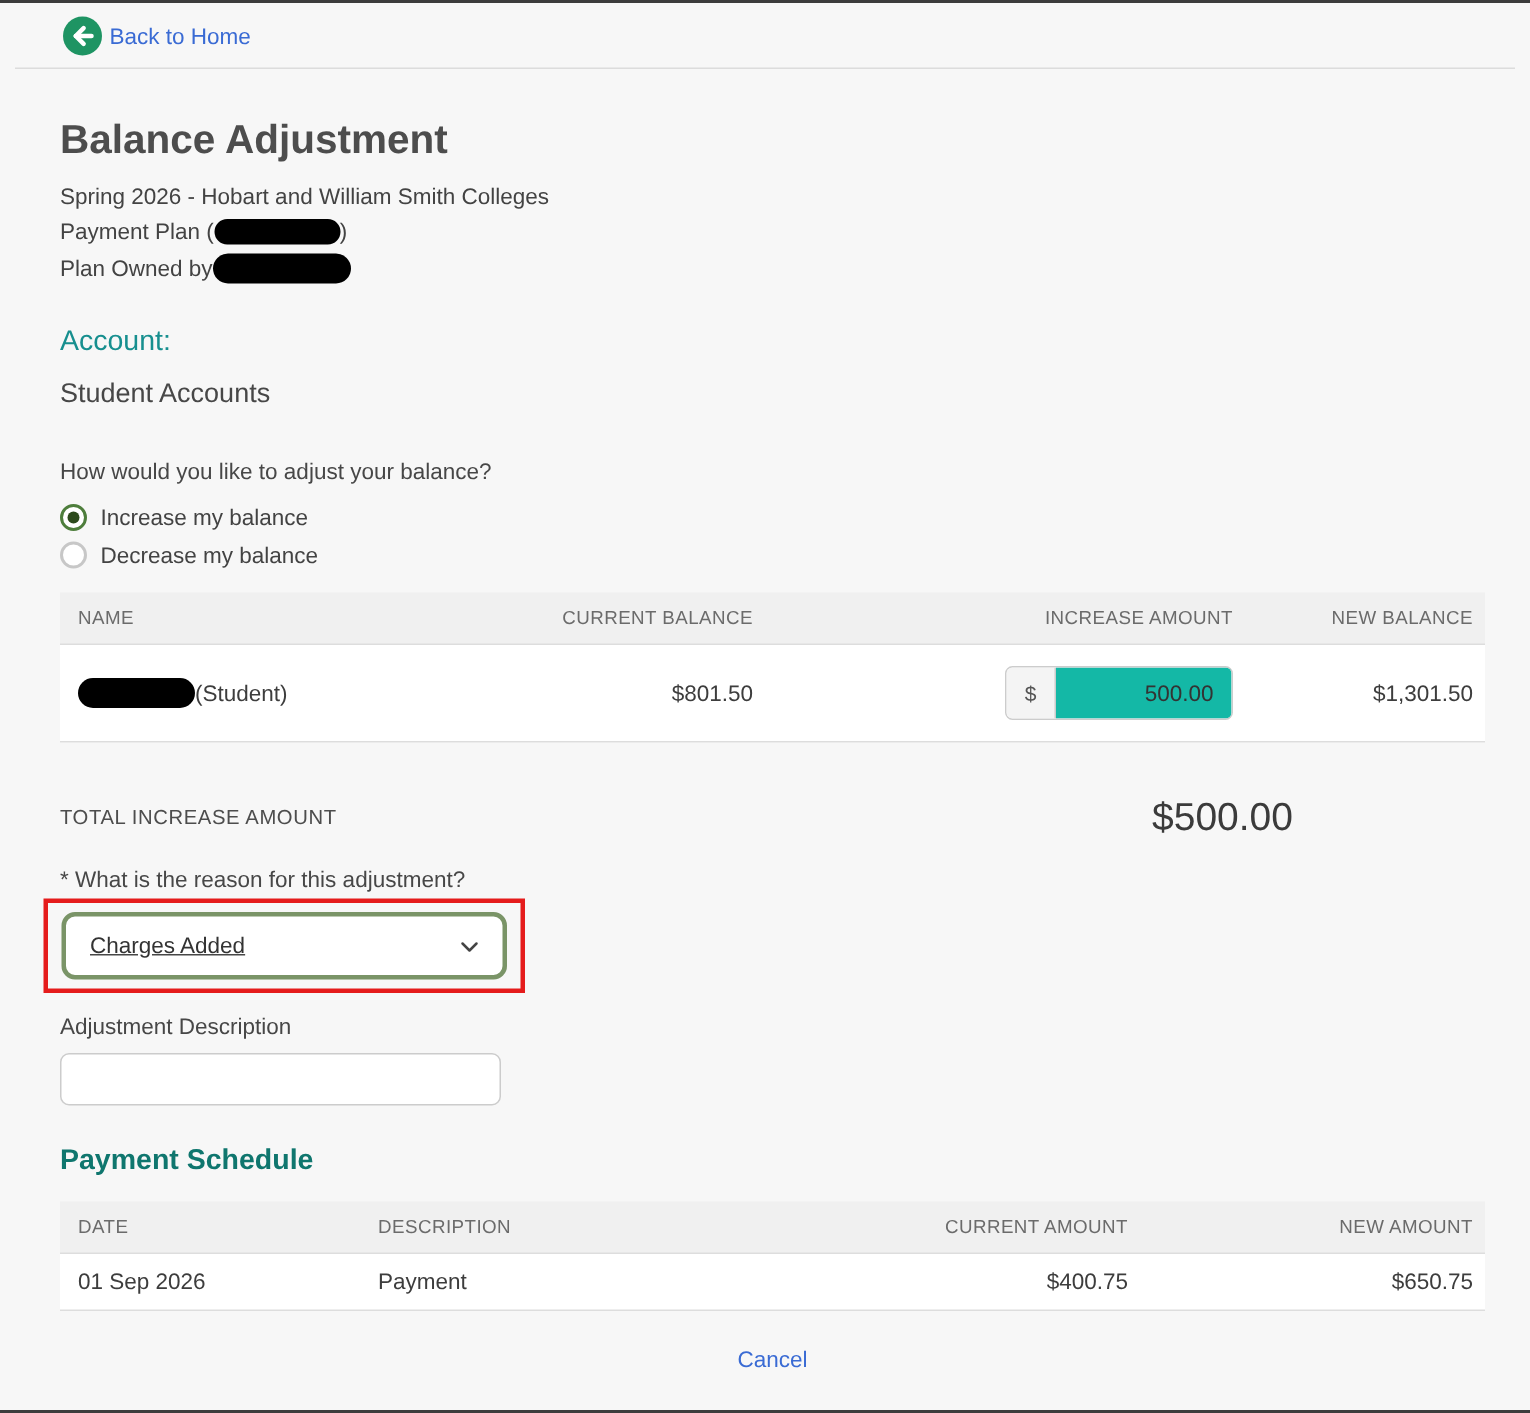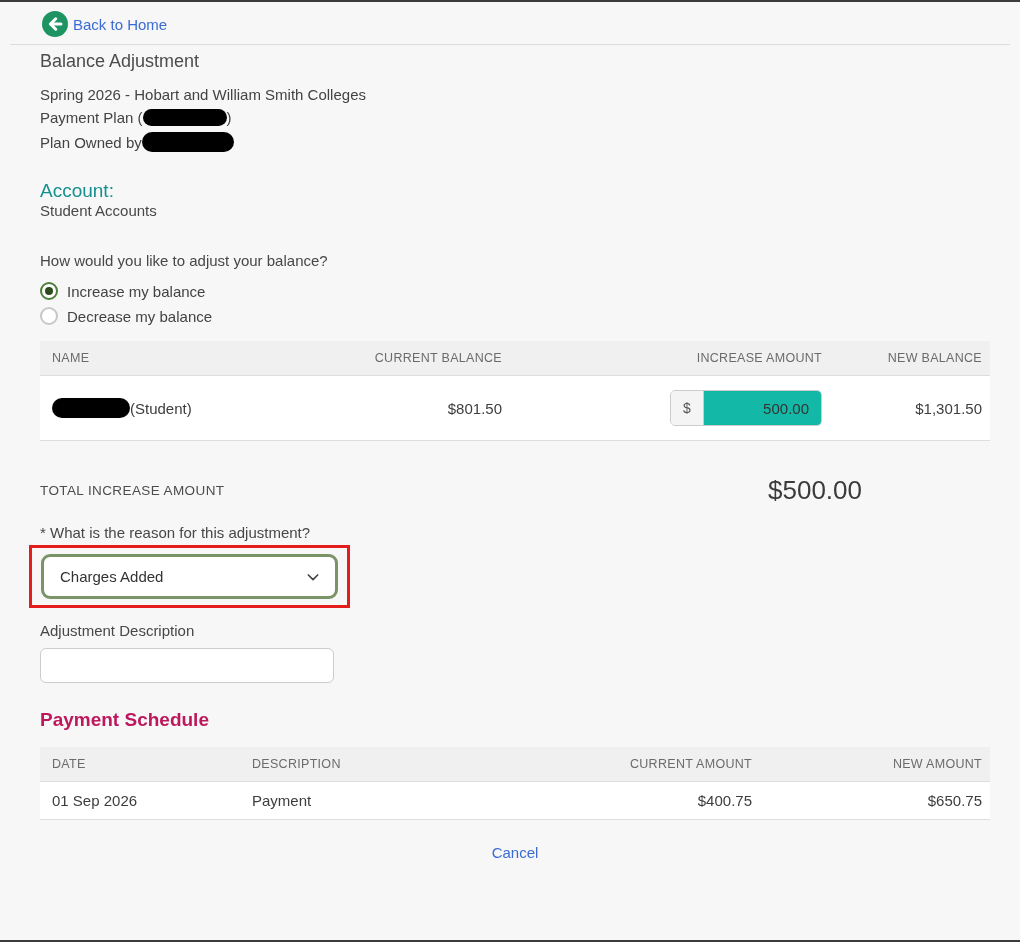--- a/index.html
+++ b/index.html
@@ -16,30 +16,30 @@
   }
   
   .header { padding: 9px 0 0 42px; }
   .back-link { display: inline-flex; align-items: center; gap: 5px; text-decoration: none; cursor: pointer; }
   .back-icon { width: 26px; height: 26px; border-radius: 50%; background: #1e9463; display: inline-flex; align-items: center; justify-content: center; }
   .back-label { color: #3a6bd4; font-size: 15px; }
   .header-divider { margin: 7px 10px 0 10px; border-bottom: 1px solid #dcdcdc; }
 
   
   .main { padding: 0 30px 0 40px; }
-  .page-title { font-size: 18px; font-weight: 400; color: #4d4d4d; margin-top: 6px; }
+  .page-title { font-size: 27px; font-weight: 700; color: #4d4d4d; margin-top: 32px; }
   .subtitle { font-size: 15px; margin-top: 14px; color: #434343; }
   .plan-line { font-size: 15px; margin-top: 6px; color: #434343; display: flex; align-items: center; }
   .redact-pill { display: inline-block; background: #000; border-radius: 10px; vertical-align: middle; }
   .pill-plan { width: 84px; height: 17px; }
   .pill-owner { width: 92px; height: 20px; }
   .pill-name { width: 78px; height: 20px; }
 
   .account-heading { color: #178f8f; font-size: 19px; font-weight: 400; margin-top: 28px; }
-  .account-value { font-size: 15px; }
+  .account-value { font-size: 18px; margin-top: 13px; }
 
   .question { font-size: 15px; margin-top: 33px; }
   .radio-group { margin-top: 13px; }
   .radio-option { display: flex; align-items: center; gap: 9px; margin-bottom: 7px; cursor: pointer; }
   .radio-circle { width: 18px; height: 18px; border-radius: 50%; background: #fff; border: 2px solid #c7c7c7; position: relative; flex: 0 0 auto; }
   .radio-circle.selected { border-color: #4e7e3c; }
   .radio-circle.selected::after { content:""; position: absolute; left: 3px; top: 3px; width: 8px; height: 8px; border-radius: 50%; background: #2c4a1c; }
   .radio-label { font-size: 15px; color: #434343; }
 
   
@@ -55,28 +55,28 @@
   .currency-box { width: 33px; background: #f4f4f4; border-right: 1px solid #cccccc; display: flex; align-items: center; justify-content: center; font-size: 14px; color: #555; }
   .amount-input { width: 117px; border: 0; outline: none; font-family: "Liberation Sans", sans-serif; font-size: 15px; color: #333; text-align: right; padding-right: 12px; background: #14b8a6; }
 
   .total-row { display: flex; align-items: center; justify-content: space-between; padding-right: 128px; margin-top: 34px; }
   .total-label { font-size: 13.5px; letter-spacing: .4px; color: #4d4d4d; }
   .total-amount { font-size: 26px; color: #3b3b3b; margin-left: 30px; }
 
   
   .reason-label { font-size: 15px; margin-top: 18px; }
   .annotation-box { border: 3px solid #e51c1c; }
-  .reason-annotation { display: inline-block; margin-left: -11px; margin-top: 4px; padding: 6px 9px; }
+  .reason-annotation { display: inline-block; margin-left: -11px; margin-top: 4px; padding: 6px 9px; text-decoration: underline; }
   .reason-select { width: 297px; height: 45px; background: #fff; border: 3px solid #7a9467; border-radius: 9px; display: flex; align-items: center; justify-content: space-between; padding: 0 14px 0 16px; cursor: pointer; }
   .reason-value { font-size: 15px; color: #333; }
 
   .desc-label { font-size: 15px; margin-top: 14px; }
   .desc-input { display: block; margin-top: 9px; width: 294px; height: 35px; border: 1px solid #cccccc; border-radius: 6px; background: #fff; outline: none; font-family: "Liberation Sans", sans-serif; font-size: 15px; padding: 0 10px; color: #333; }
 
-  .schedule-heading { font-size: 19px; font-weight: bold; color: #be185d; margin-top: 26px; }
+  .schedule-heading { font-size: 19px; font-weight: bold; color: #0f766e; margin-top: 26px; }
   .schedule-table tbody td { padding-top: 10px; padding-bottom: 10px; }
 
   
   .cancel-row { text-align: center; margin-top: 24px; }
   .cancel-link { color: #3a6bd4; font-size: 15px; text-decoration: none; cursor: pointer; }
 </style>
 </head>
 <body>
 
 <div class="header">

